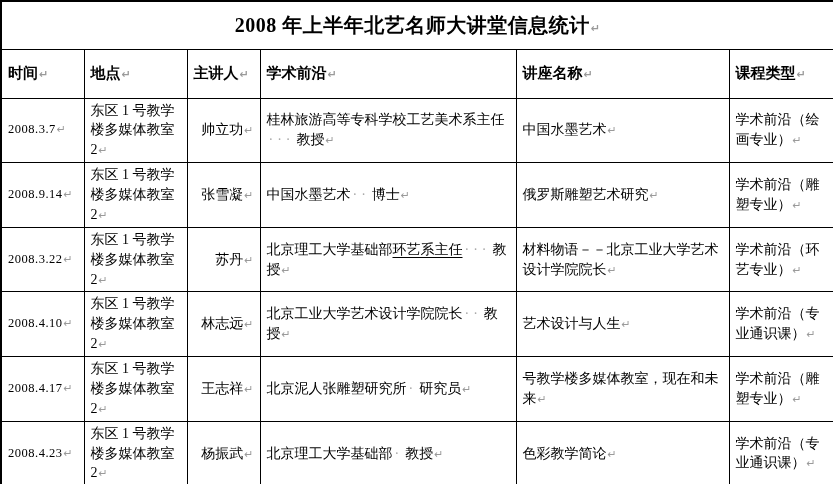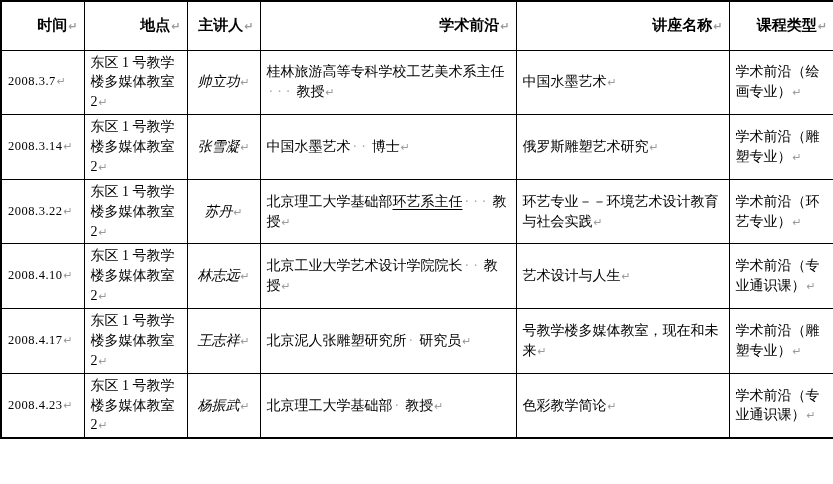--- a/index.html
+++ b/index.html
@@ -14,27 +14,27 @@
   }
   table.info td, table.info th {
     border: 1px solid #000; overflow: hidden;
     vertical-align: middle; padding: 2px 6px; box-sizing: border-box;
   }
   .title-cell {
     font-weight: bold; font-size: 20px; text-align: center;
     letter-spacing: 0.5px;
   }
   th.col-header {
-    font-size: 15px; font-weight: bold; text-align: right;
+    font-size: 15px; font-weight: bold; text-align: left;
     font-family: "Liberation Serif", "DejaVu Serif", serif;
   }
   td.cell { font-size: 14px; line-height: 1.42; }
   td.col-time { font-size: 12.5px; padding: 2px 4px 2px 6px; letter-spacing: 0.5px;
     font-family: "Liberation Serif", "DejaVu Serif", serif; }
-  td.col-speaker { text-align: center; font-style: italic; }
+  td.col-speaker { text-align: right; }
   td.col-place, td.col-unit, td.col-lecture, td.col-course { text-align: left; }
   .pmark {
     color: #9a9a9a; font-size: 11px; margin-left: 1px;
     font-family: "DejaVu Sans", sans-serif;
   }
   .space-dots { color: #a9a9a9; letter-spacing: 4px; margin: 0 2px; }
   .wavy {
     text-decoration-line: underline;
     text-decoration-style: wavy;
     text-decoration-color: #3a6fd8;
@@ -50,52 +50,57 @@
   <table class="info">
     <colgroup>
       <col style="width:83px">
         <col style="width:103px">
         <col style="width:73px">
       <col style="width:256px">
         <col style="width:213px">
         <col style="width:105px">
     </colgroup>
     <tbody>
+        <tr style="height:48px">
+      <td colspan="6" class="title-cell">
+        <span>2008 年上半年北艺名师大讲堂信息统计</span><span class="pmark">↵</span>
+      </td>
+    </tr>
     <tr style="height:49px">
       <th class="col-header"><span>时间</span><span class="pmark">↵</span></th>
       <th class="col-header"><span>地点</span><span class="pmark">↵</span></th>
       <th class="col-header"><span>主讲人</span><span class="pmark">↵</span></th>
       <th class="col-header"><span>学术前沿</span><span class="pmark">↵</span></th>
       <th class="col-header"><span>讲座名称</span><span class="pmark">↵</span></th>
       <th class="col-header"><span>课程类型</span><span class="pmark">↵</span></th>
     </tr>
     </tbody>
       <tbody>
         <tr style="height: 46px;">
           <td class="cell col-time"><span>2008.3.7</span><span class="pmark">↵</span></td>
           <td class="cell col-place"><span>东区 1 号教学楼多媒体教室 2</span><span class="pmark">↵</span></td>
           <td class="cell col-speaker"><span>帅立功</span><span class="pmark">↵</span></td>
           <td class="cell col-unit"><span>桂林旅游高等专科学校工艺美术系主任</span><span class="space-dots">···</span><span>教授</span><span class="pmark">↵</span></td>
           <td class="cell col-lecture"><span>中国水墨艺术</span><span class="pmark">↵</span></td>
           <td class="cell col-course"><span>学术前沿（绘画专业）</span><span class="pmark">↵</span></td>
         </tr>
         <tr style="height: 50px;">
-          <td class="cell col-time"><span>2008.3.14</span><span class="pmark">↵</span></td>
+          <td class="cell col-time"><span>2008.9.14</span><span class="pmark">↵</span></td>
           <td class="cell col-place"><span>东区 1 号教学楼多媒体教室 2</span><span class="pmark">↵</span></td>
           <td class="cell col-speaker"><span>张雪凝</span><span class="pmark">↵</span></td>
           <td class="cell col-unit"><span>中国水墨艺术</span><span class="space-dots">··</span><span>博士</span><span class="pmark">↵</span></td>
           <td class="cell col-lecture"><span>俄罗斯雕塑艺术研究</span><span class="pmark">↵</span></td>
           <td class="cell col-course"><span>学术前沿（雕塑专业）</span><span class="pmark">↵</span></td>
         </tr>
         <tr style="height: 44px;">
           <td class="cell col-time"><span>2008.3.22</span><span class="pmark">↵</span></td>
           <td class="cell col-place"><span>东区 1 号教学楼多媒体教室 2</span><span class="pmark">↵</span></td>
           <td class="cell col-speaker"><span>苏丹</span><span class="pmark">↵</span></td>
           <td class="cell col-unit"><span>北京理工大学基础部</span><span class="wavy">环艺系主任</span><span class="space-dots">···</span><span>教授</span><span class="pmark">↵</span></td>
-          <td class="cell col-lecture"><span>环艺专业－－环境艺术设计教育与社会实践</span><span class="pmark">↵</span></td>
+          <td class="cell col-lecture"><span>材料物语－－北京工业大学艺术设计学院院长</span><span class="pmark">↵</span></td>
           <td class="cell col-course"><span>学术前沿（环艺专业）</span><span class="pmark">↵</span></td>
         </tr>
         <tr style="height: 45px;">
           <td class="cell col-time"><span>2008.4.10</span><span class="pmark">↵</span></td>
           <td class="cell col-place"><span>东区 1 号教学楼多媒体教室 2</span><span class="pmark">↵</span></td>
           <td class="cell col-speaker"><span>林志远</span><span class="pmark">↵</span></td>
           <td class="cell col-unit"><span>北京工业大学艺术设计学院院长</span><span class="space-dots">··</span><span>教授</span><span class="pmark">↵</span></td>
           <td class="cell col-lecture"><span>艺术设计与人生</span><span class="pmark">↵</span></td>
           <td class="cell col-course"><span>学术前沿（专业通识课）</span><span class="pmark">↵</span></td>
         </tr>

